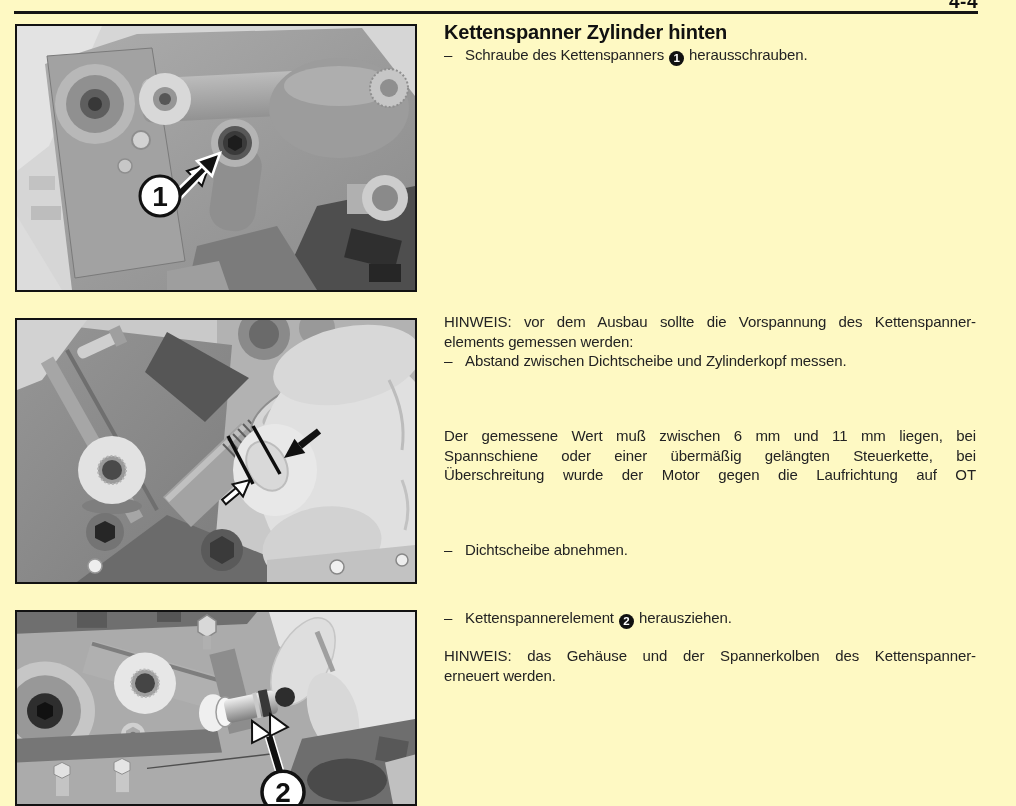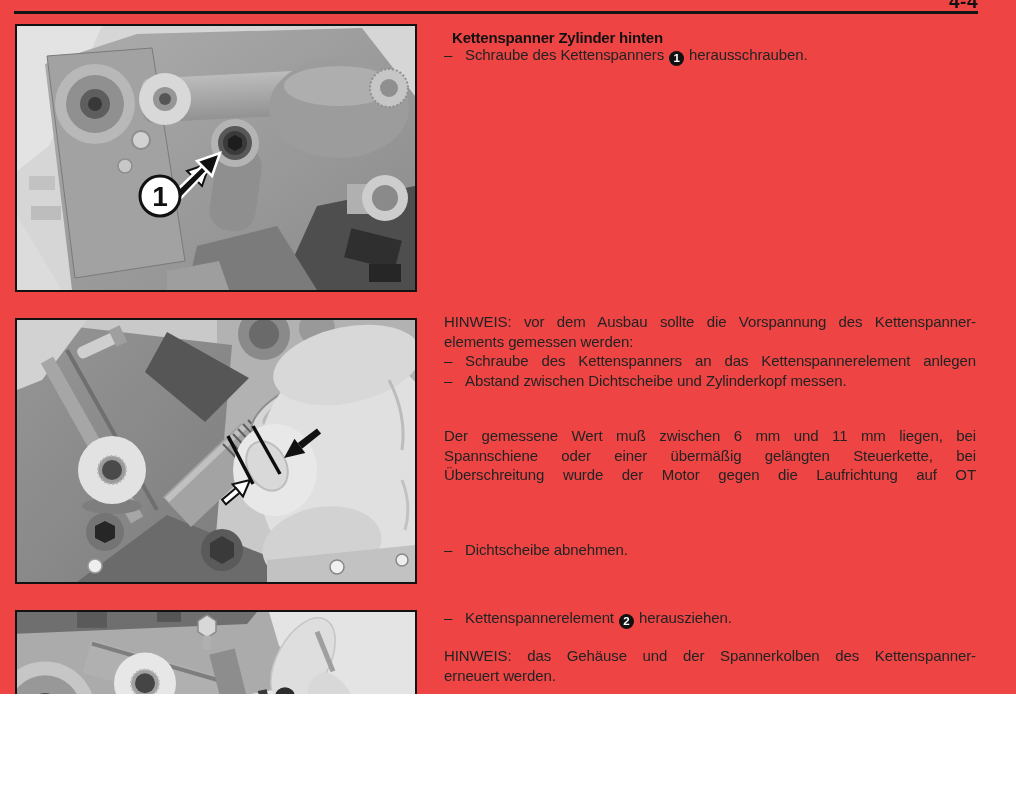--- a/index.html
+++ b/index.html
@@ -1,37 +1,37 @@
 <!DOCTYPE html>
 <html><head>
 <meta charset="utf-8">
 <style>
   html,body { margin:0; padding:0; background:#ffffff; }
   .page {
-    position:relative; width:1016px; height:694px; background:#ef4444;
+    position:relative; width:1016px; height:806px; background:#fef9c3;
     overflow:hidden; font-family:"Liberation Sans","DejaVu Sans",sans-serif;
     color:#222;
   }
   .top-rule { position:absolute; left:14px; top:11px; width:964px; height:3px; background:#151515; }
   .page-number {
     position:absolute; top:-9px; left:858px; width:120px; text-align:right;
     font-size:19px; font-weight:bold; color:#111; letter-spacing:0.5px;
   }
   .photo {
     position:absolute; left:15px; width:402px; margin:0; box-sizing:border-box;
     border:2px solid #121212; background:#cfcfcf; overflow:hidden;
   }
   .photo svg { display:block; width:100%; height:100%; }
   .photo1 { top:24px;  height:268px; }
   .photo2 { top:318px; height:266px; }
   .photo3 { top:610px; height:196px; }
 
   .heading {
-    position:absolute; left:444px; top:21px; width:532px; margin:8px;
-    font-size:15px; font-weight:bold; color:#111; letter-spacing:-0.2px;
+    position:absolute; left:444px; top:21px; width:532px; margin:0;
+    font-size:20px; font-weight:bold; color:#111; letter-spacing:-0.2px;
   }
   .block {
     position:absolute; left:444px; width:532px;
     font-size:15px; line-height:19.6px; letter-spacing:-0.1px; color:#232323;
   }
   .jl { text-align:justify; text-align-last:justify; }
   .bullet { position:relative; padding-left:21px; }
   .bullet .dash { position:absolute; left:0; top:0; }
   .marker {
     display:inline-block; width:15px; height:15px; border-radius:50%;
@@ -269,21 +269,20 @@
       <span class="dash">–</span>
       <span>Schraube des Kettenspanners</span><span class="marker">1</span><span>herausschrauben.</span>
     </div>
   </div>
 
   <div class="block" style="top:312px">
     <div class="jl">HINWEIS: vor dem Ausbau sollte die Vorspannung des Kettenspanner-</div>
     <div>elements gemessen werden:</div>
     <div class="bullet">
       <span class="dash">–</span>
-      <div class="jl">Schraube des Kettenspanners an das Kettenspannerelement anlegen</div>
     </div>
     <div class="bullet">
       <span class="dash">–</span>
       <div>Abstand zwischen Dichtscheibe und Zylinderkopf messen.</div>
     </div>
   </div>
 
   <div class="block" style="top:426px">
     <div class="jl">Der gemessene Wert muß zwischen 6 mm und 11 mm liegen, bei</div>
     <div class="jl">Spannschiene oder einer übermäßig gelängten Steuerkette, bei</div>

